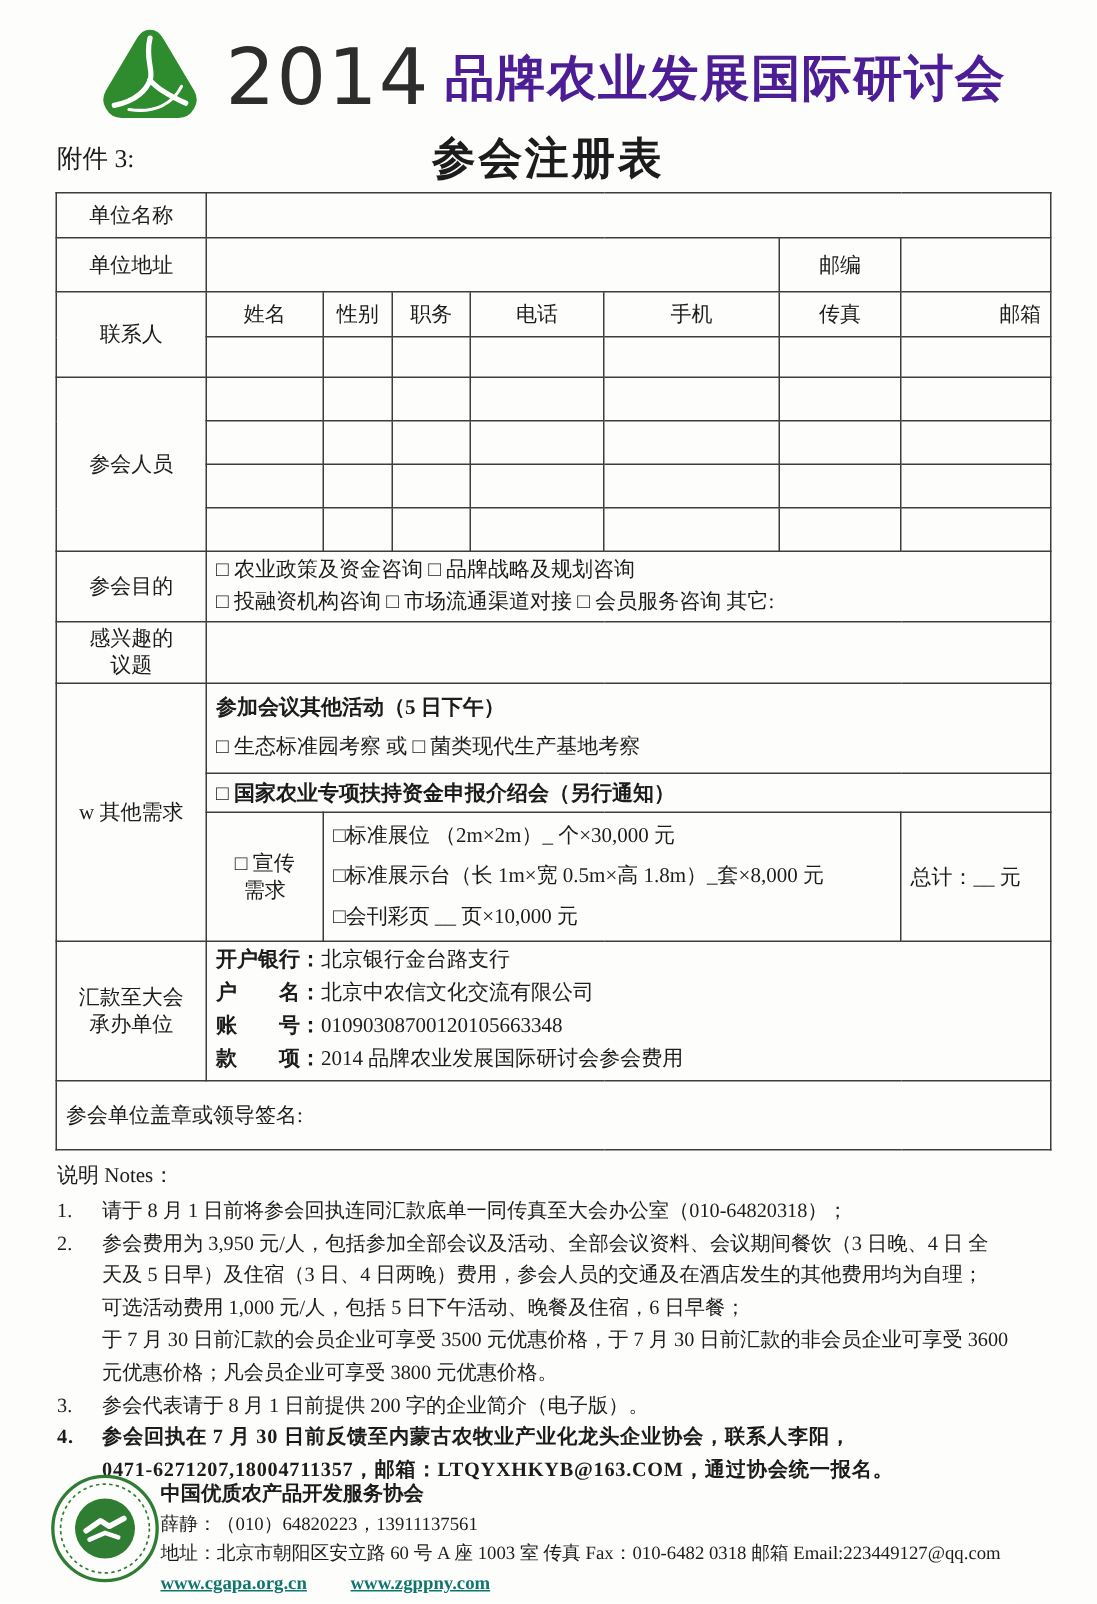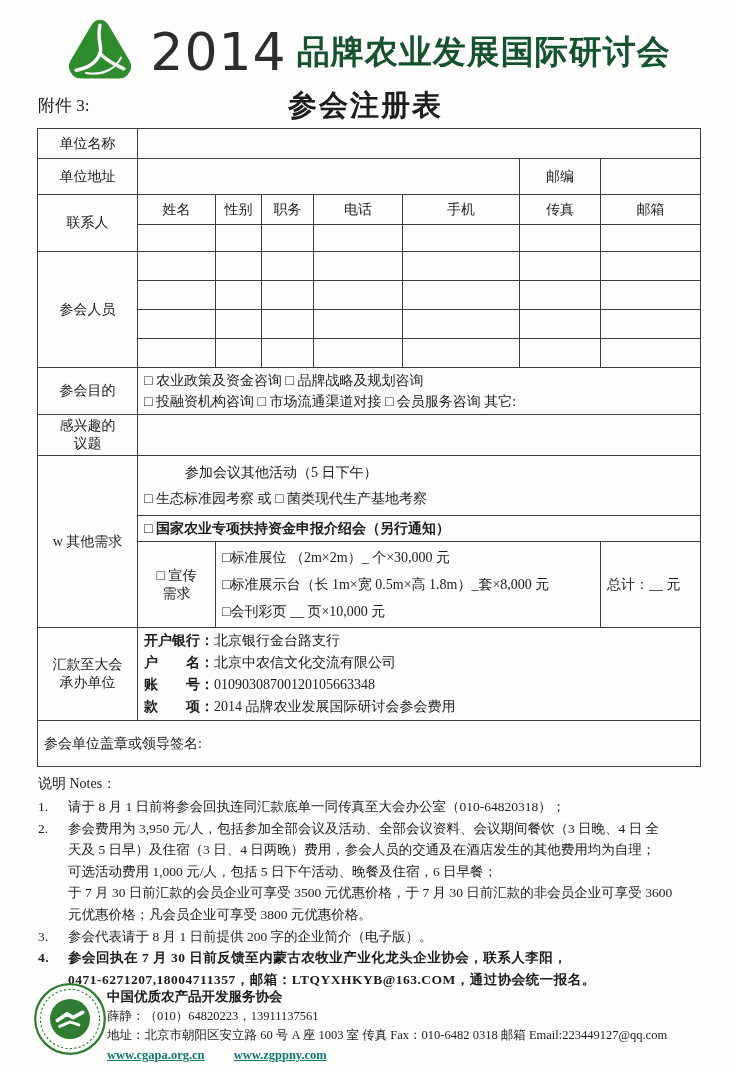--- a/index.html
+++ b/index.html
@@ -6,39 +6,39 @@
   html, body { background: #ffffff; }
   body {
     width: 731px; height: 1069px; overflow: hidden; position: relative;
     font-family: "Liberation Serif", serif; color: #1c1c1c; background: #fdfdfc;
   }
   
   .header { display: flex; justify-content: center; align-items: center; gap: 10px; padding-top: 20px; height: 84px; }
   .logo-knot { width: 80px; height: 70px; flex: 0 0 auto; }
   .hdr-year { font-family: "DejaVu Sans", sans-serif; font-size: 52px; font-weight: 500; color: #2d2d2d; letter-spacing: 1px; line-height: 1; }
   .hdr-titles { display: flex; flex-direction: column; }
-  .hdr-cn { font-family: "DejaVu Sans", sans-serif; font-size: 33px; font-weight: 700; color: #14532d; letter-spacing: 1px; line-height: 1.1; }
+  .hdr-cn { font-family: "DejaVu Sans", sans-serif; font-size: 33px; font-weight: 700; color: #4c1d95; letter-spacing: 1px; line-height: 1.1; }
   .hdr-en { font-family: "DejaVu Sans", sans-serif; font-size: 12px; font-weight: 700; color: #2a2a2a; margin-top: 2px; }
   
   .titlerow { position: relative; height: 44px; }
   .attach { position: absolute; left: 38px; top: 10px; font-size: 17px; }
   .formtitle { position: absolute; left: 0; right: 0; top: 2px; text-align: center;
     font-family: "DejaVu Sans", sans-serif; font-size: 29px; font-weight: 700; letter-spacing: 2px; }
   
   table.reg { border-collapse: collapse; margin-left: 37px; width: 663px; table-layout: fixed; }
   table.reg td { border: 1px solid #3d3d3d; font-size: 14px; padding: 2px 6px; vertical-align: middle; }
   td.lbl { text-align: center; padding: 2px 4px; }
   .preline { white-space: pre-line; }
   .chkline { line-height: 21px; }
   .bold { font-weight: 700; }
   td.top { vertical-align: top; }
   .remline { line-height: 22px; }
   .remlbl { font-weight: 700; }
   .boothline { line-height: 27px; }
-  .acttitle { font-weight: 400; line-height: 26px; margin-left: 41px; }
+  .acttitle { font-weight: 700; line-height: 26px; }
   .actopt { line-height: 26px; }
   
   .notes { margin: 8px 32px 0 38px; font-size: 13.5px; }
   .notes-head { margin-bottom: 3px; font-size: 14px; }
   .nitem { display: flex; line-height: 1.6; }
   .nnum { width: 30px; flex: 0 0 auto; }
   .ntext { flex: 1; white-space: pre-line; }
   .nbold { font-weight: 700; letter-spacing: 0.5px; }
   
   .footer { position: absolute; left: 33px; top: 982px; display: flex; align-items: flex-start; }
@@ -92,21 +92,21 @@
     <td></td>
   </tr>
   <tr style="height:30px">
     <td class="lbl" rowspan="2">联系人</td>
     <td class="lbl">姓名</td>
     <td class="lbl">性别</td>
     <td class="lbl">职务</td>
     <td class="lbl">电话</td>
     <td class="lbl">手机</td>
     <td class="lbl">传真</td>
-    <td class="lbl" style="text-align:center">邮箱</td>
+    <td class="lbl" style="text-align:right">邮箱</td>
   </tr>
   <tr style="height:27px">
     <td></td>
     <td></td>
     <td></td>
     <td></td>
     <td></td>
     <td></td>
     <td></td>
   </tr>

